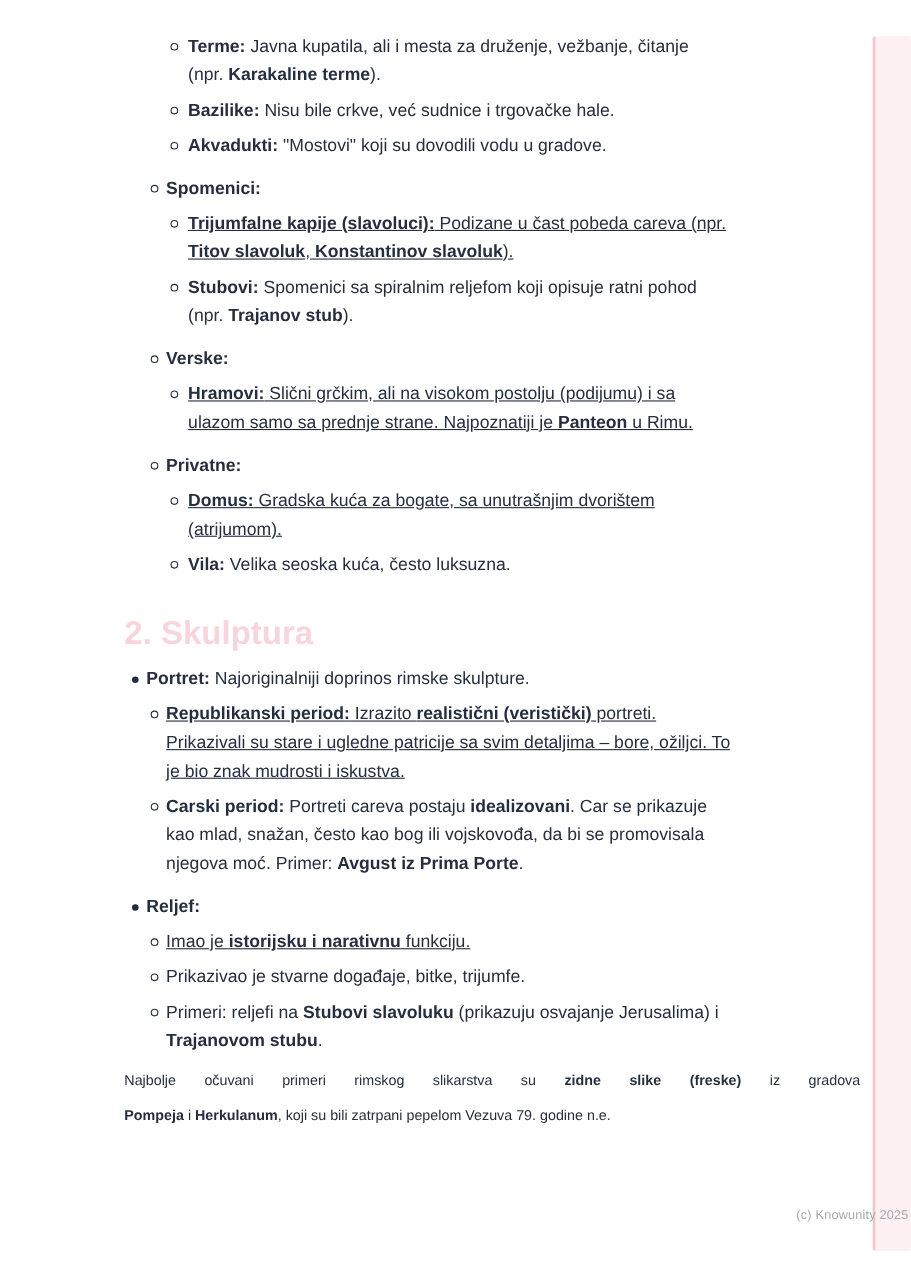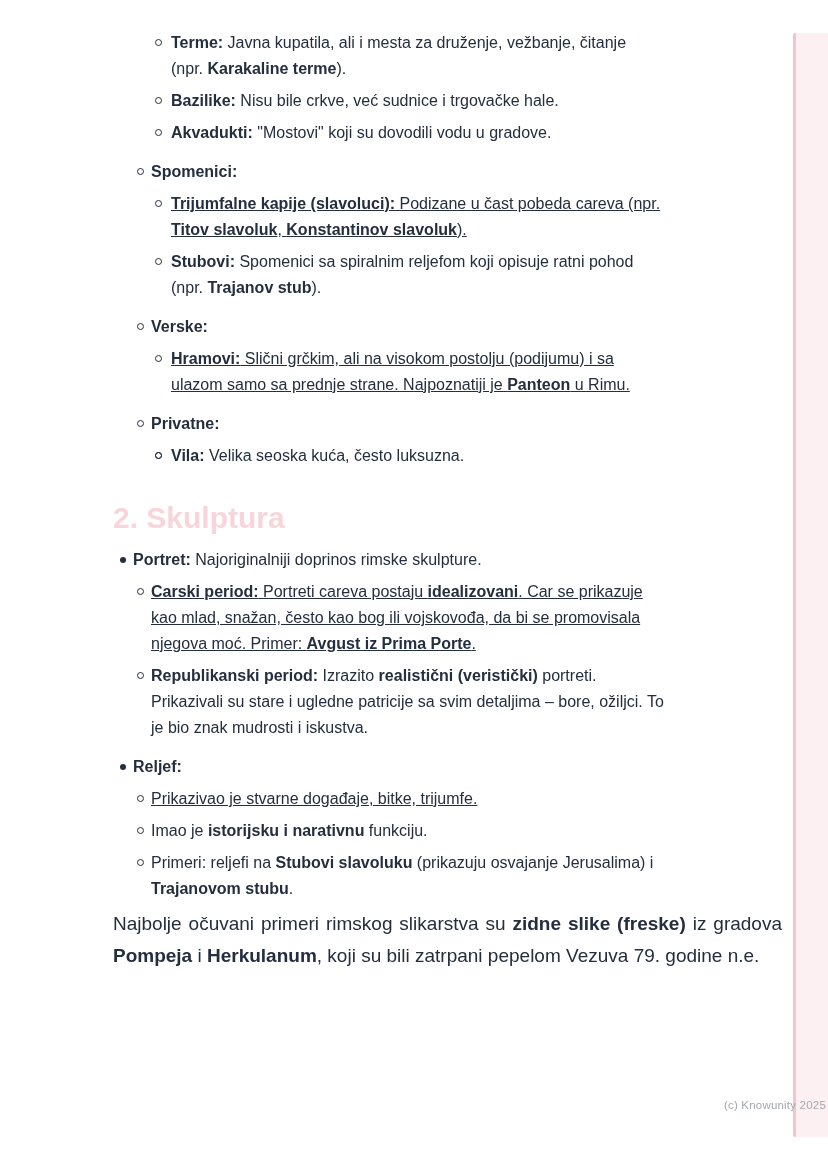--- a/index.html
+++ b/index.html
@@ -26,21 +26,21 @@
   .mk{position:absolute;width:7px;height:7px;border-radius:50%;top:9px;box-sizing:border-box;}
   .hollow{border:1.6px solid var(--text);}
   .filled{background:var(--text);width:6px;height:6px;top:10px;}
   .ind-a{padding-left:58px;}.ind-a>.mk{left:42px;}
   .ind-b{padding-left:38px;}.ind-b>.mk{left:24px;}
   .ind-c{padding-left:20px;}.ind-c>.mk{left:7px;}
   .group{margin-top:13px;}
   .children>.li:first-child{margin-top:0;text-decoration:underline;}
   .h{font-size:30px;line-height:30px;font-weight:bold;color:var(--heading);margin:34px 0 14px;}
   b{font-weight:bold;}
-  .para{font-size:19px;line-height:32px;margin:0;width:669px;}
+  .para{font-size:13px;line-height:32px;margin:0;width:669px;}
   .pline{text-align:justify;}
   .pline.just{text-align-last:justify;}
   .footer{
     position:absolute;top:1099px;right:47px;font-size:11.5px;
     color:var(--footer);letter-spacing:.2px;z-index:3;
   }
 </style>
 </head>
 <body>
 
@@ -98,64 +98,66 @@
     </div>
 
     <div class="group">
       <div class="li ind-b">
         <span class="mk hollow"></span>
         <span class="txt"><b>Privatne:</b></span>
       </div>
       <div class="children">
         <div class="li ind-a">
           <span class="mk hollow"></span>
+          <span class="txt"><b>Domus:</b> Gradska kuća za bogate, sa unutrašnjim dvorištem
+(atrijumom).</span>
         </div>
         <div class="li ind-a">
           <span class="mk hollow"></span>
           <span class="txt"><b>Vila:</b> Velika seoska kuća, često luksuzna.</span>
         </div>
       </div>
     </div>
 
     <div class="h">2. Skulptura</div>
 
     <div>
       <div class="li ind-c">
         <span class="mk filled"></span>
         <span class="txt"><b>Portret:</b> Najoriginalniji doprinos rimske skulpture.</span>
       </div>
       <div class="children">
         <div class="li ind-b">
           <span class="mk hollow"></span>
+          <span class="txt"><b>Republikanski period:</b> Izrazito <b>realistični (veristički)</b> portreti.
+Prikazivali su stare i ugledne patricije sa svim detaljima – bore, ožiljci. To
+je bio znak mudrosti i iskustva.</span>
+        </div>
+        <div class="li ind-b">
+          <span class="mk hollow"></span>
           <span class="txt"><b>Carski period:</b> Portreti careva postaju <b>idealizovani</b>. Car se prikazuje
 kao mlad, snažan, često kao bog ili vojskovođa, da bi se promovisala
 njegova moć. Primer: <b>Avgust iz Prima Porte</b>.</span>
-        </div>
-        <div class="li ind-b">
-          <span class="mk hollow"></span>
-          <span class="txt"><b>Republikanski period:</b> Izrazito <b>realistični (veristički)</b> portreti.
-Prikazivali su stare i ugledne patricije sa svim detaljima – bore, ožiljci. To
-je bio znak mudrosti i iskustva.</span>
         </div>
       </div>
     </div>
 
     <div class="group">
       <div class="li ind-c">
         <span class="mk filled"></span>
         <span class="txt"><b>Reljef:</b></span>
       </div>
       <div class="children">
         <div class="li ind-b">
           <span class="mk hollow"></span>
-          <span class="txt">Prikazivao je stvarne događaje, bitke, trijumfe.</span>
+          <span class="txt">Imao je <b>istorijsku i narativnu</b> funkciju.</span>
         </div>
         <div class="li ind-b">
           <span class="mk hollow"></span>
-          <span class="txt">Imao je <b>istorijsku i narativnu</b> funkciju.</span>
+          <span class="txt">Prikazivao je stvarne događaje, bitke, trijumfe.</span>
         </div>
         <div class="li ind-b">
           <span class="mk hollow"></span>
           <span class="txt">Primeri: reljefi na <b>Stubovi slavoluku</b> (prikazuju osvajanje Jerusalima) i
 <b>Trajanovom stubu</b>.</span>
         </div>
       </div>
     </div>
 
 

